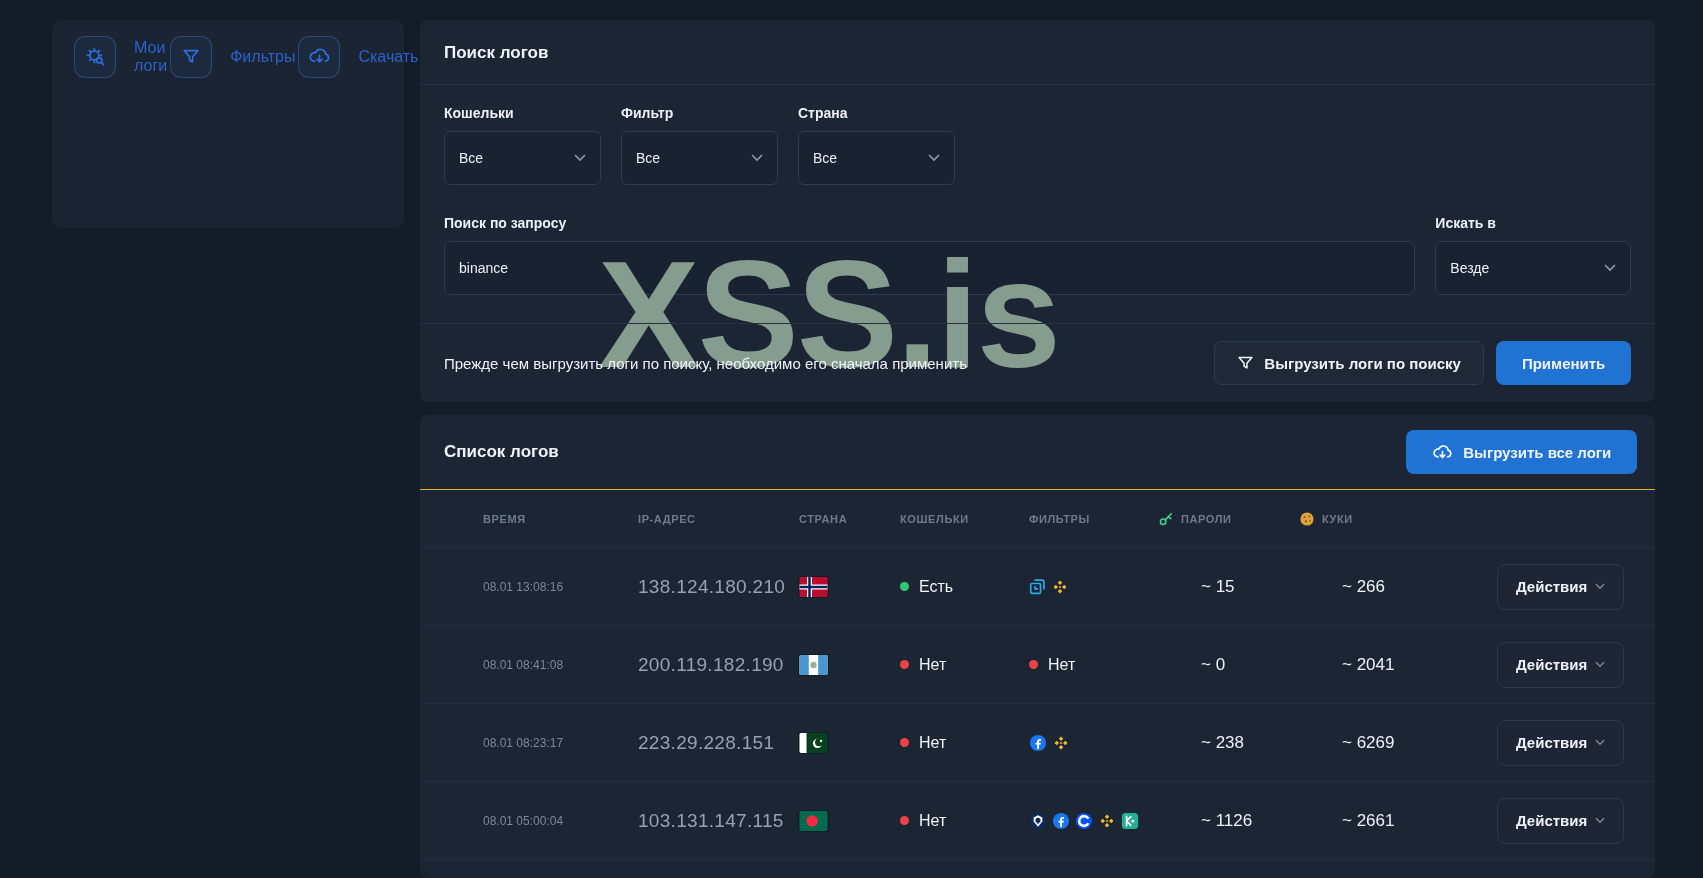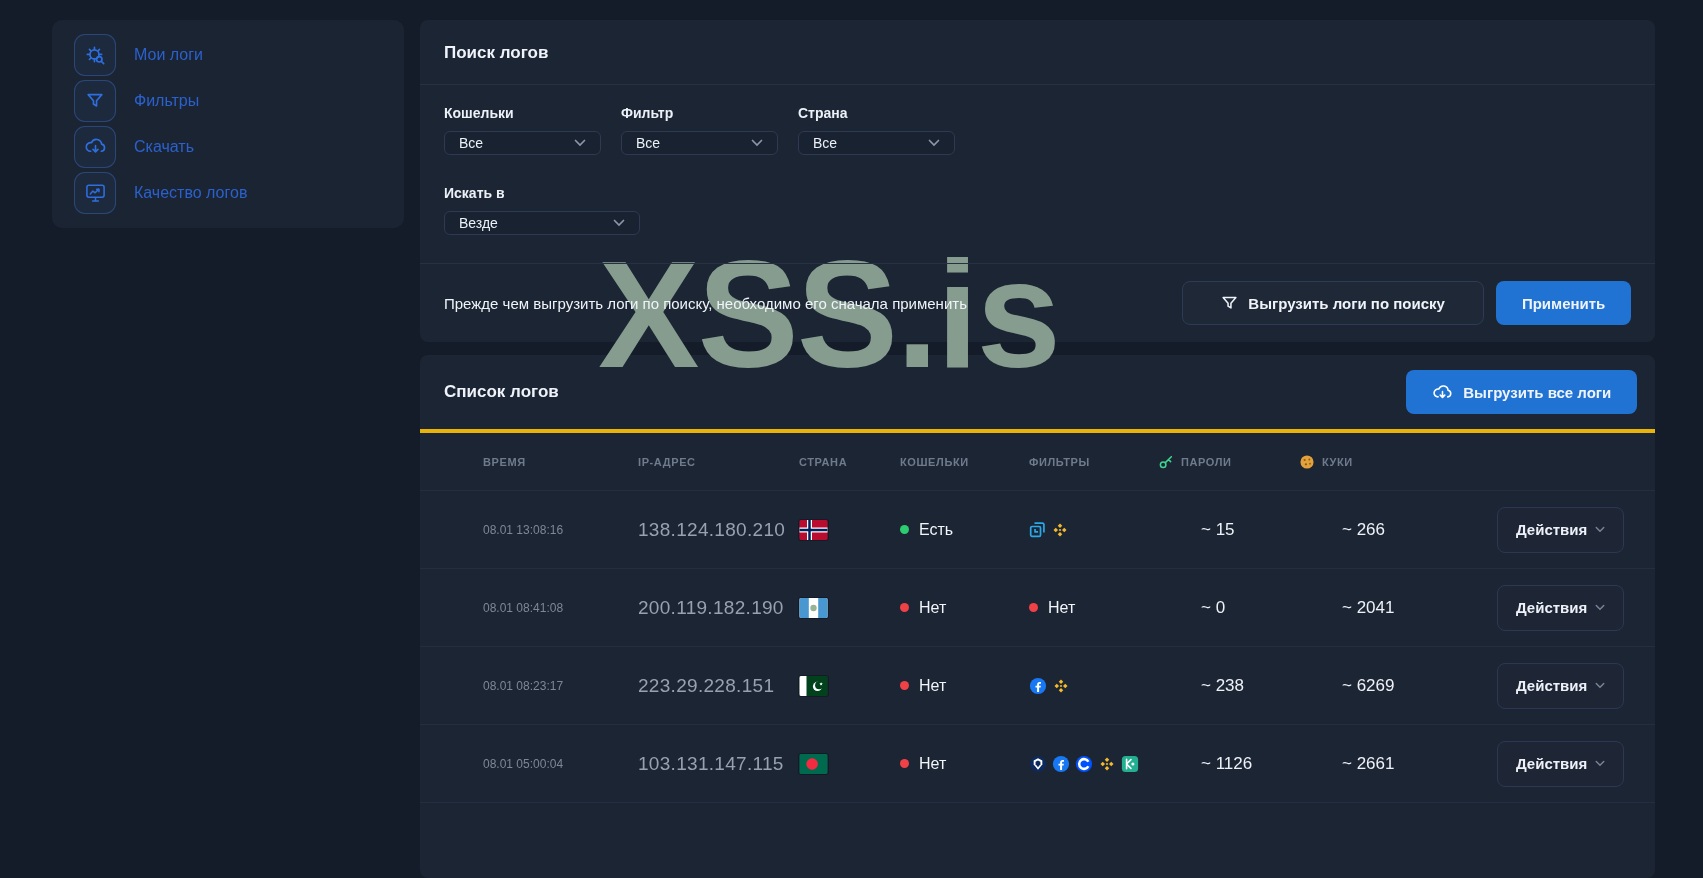--- a/index.html
+++ b/index.html
@@ -9,21 +9,21 @@
     font-family:"Liberation Sans","DejaVu Sans",sans-serif;
     color:#eef2f8;
     position:relative;
   }
   .layout { display:flex; gap:16px; padding:20px 58px 0 52px; height:878px; }
 
   
   .sidebar {
     width:352px; height:208px; flex:none;
     background:#1b2433; border-radius:10px;
-    padding:14px 22px; display:flex; flex-direction:column; gap:3px;
+    padding:14px 22px; display:flex; flex-direction:row; gap:3px;
   }
   .side-item { display:flex; align-items:center; gap:18px; height:45px; cursor:pointer; }
   .icon-btn {
     width:42px; height:42px; flex:none; border-radius:11px;
     border:1px solid rgba(63,106,190,.45); background:rgba(38,60,102,.22);
     display:grid; place-items:center; color:#2e6fe0;
   }
   .side-label { font-size:16px; color:#2b61cc; }
 
   
@@ -31,21 +31,21 @@
   .card { background:#1c2533; border-radius:8px; }
 
   .card-head { padding:23px 24px 21px; border-bottom:1px solid #273143; }
   .card-title { font-size:17px; font-weight:700; color:#f0f4fa; }
 
   .form-area { padding:20px 24px 0; }
   .filters-row { display:flex; gap:20px; }
   .field { display:flex; flex-direction:column; }
   .field-label { font-size:14px; font-weight:700; color:#ecf1f8; margin-bottom:10px; }
   .select, .text-input {
-    height:24px; background:#192230; border:1px solid #2e3a52; border-radius:6px;
+    height:54px; background:#192230; border:1px solid #2e3a52; border-radius:6px;
     display:flex; align-items:center; justify-content:space-between;
     padding:0 14px; font-size:14px; color:#ecf1f8; cursor:pointer;
   }
   .select { width:157px; }
   .select .chev { display:flex; margin-left:8px; }
   .query-row { display:flex; gap:20px; margin-top:30px; align-items:flex-end; }
   .grow { flex:1; }
   .text-input { width:100%; cursor:text; }
   input.text-input { outline:none; }
   .scope-field .select { width:196px; }
@@ -53,26 +53,26 @@
   .card-foot {
     margin-top:28px; border-top:1px solid #273143;
     padding:17px 24px; display:flex; align-items:center; justify-content:space-between;
     position:relative; z-index:6;
   }
   .notice { font-size:15px; color:#f0f4fa; }
   .foot-actions { display:flex; gap:12px; align-items:center; }
   .btn { border-radius:8px; font-size:15px; font-weight:700; color:#f0f4fa;
          display:inline-flex; align-items:center; gap:10px; cursor:pointer;
          border:none; font-family:inherit; }
-  .btn-outline { height:44px; padding:0 38px; background:rgba(34,45,64,.35); border:1px solid #2e3b55; }
+  .btn-outline { height:44px; padding:0 22px; background:rgba(34,45,64,.35); border:1px solid #2e3b55; }
   .btn-primary { height:44px; padding:0 26px; background:#2173d3; }
 
   
   .logs-card { height:620px; display:flex; flex-direction:column; }
-  .logs-head { padding:15px 18px 15px 24px; display:flex; align-items:center; justify-content:space-between; border-bottom:4px solid #eab308; }
+  .logs-head { padding:15px 18px 15px 24px; display:flex; align-items:center; justify-content:space-between; border-bottom:1px solid #eab308; }
 
   .trow {
     display:grid;
     grid-template-columns:155px 161px 101px 129px 129px 141px 150px 1fr;
     align-items:center; padding:0 31px 0 63px;
   }
   .thead { height:58px; border-bottom:1px solid #232e40; }
   .th { font-size:11px; font-weight:700; letter-spacing:.6px; color:#6f7b8c;
         text-transform:uppercase; display:flex; align-items:center; gap:7px; }
   .tbody-row { height:78px; border-bottom:1px solid #232e40; }
@@ -189,20 +189,24 @@
               <span class="chev">
                   <svg width="12" height="8" viewBox="0 0 12 8" fill="none" stroke="#8b96a8" stroke-width="1.7" stroke-linecap="round">
                     <path d="M1.5 1.5 6 6l4.5-4.5"></path>
                   </svg>
                 </span>
             </div>
           </div>
         </div>
 
         <div class="query-row">
+          <div class="field grow">
+            <span class="field-label">Поиск по запросу</span>
+            <input class="text-input" type="text" value="binance" style="">
+          </div>
           <div class="field scope-field">
             <span class="field-label">Искать в</span>
             <div class="select">
               <span>Везде</span>
               <span class="chev">
                   <svg width="12" height="8" viewBox="0 0 12 8" fill="none" stroke="#8b96a8" stroke-width="1.7" stroke-linecap="round">
                     <path d="M1.5 1.5 6 6l4.5-4.5"></path>
                   </svg>
                 </span>
             </div>

